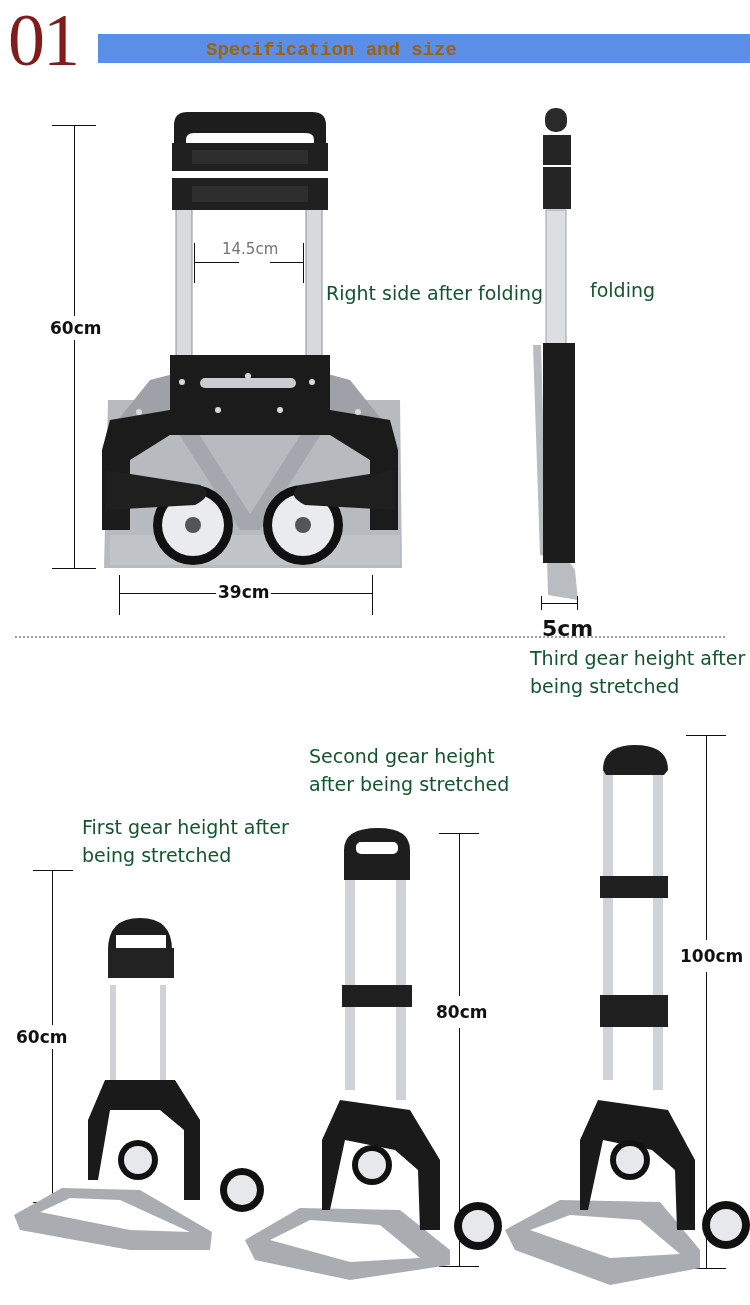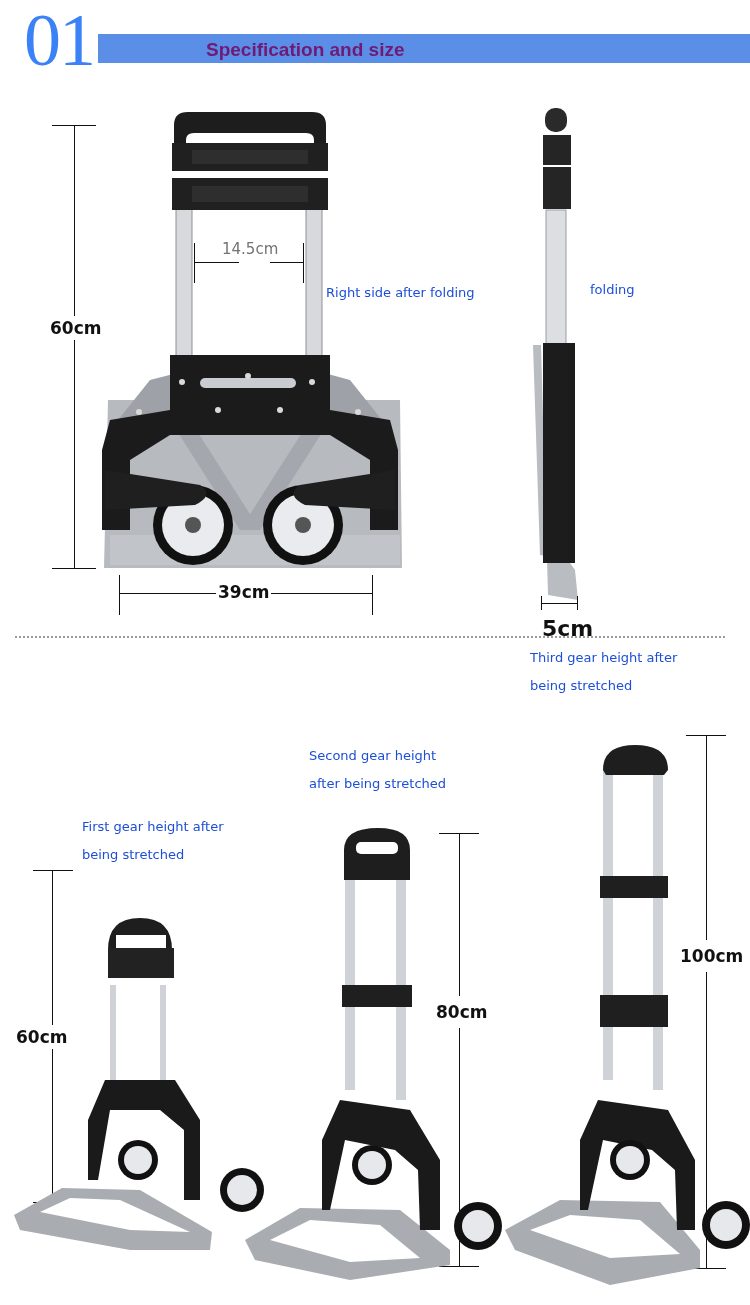--- a/index.html
+++ b/index.html
@@ -1,21 +1,21 @@
 <!DOCTYPE html>
 <html><head>
 <meta charset="utf-8">
 <style>
   * { box-sizing: border-box; margin: 0; padding: 0; }
   body { width: 750px; height: 1305px; background: #ffffff; position: relative; overflow: hidden; font-family: "DejaVu Sans", sans-serif; }
   .abs { position: absolute; }
-  .num { left: 24px; top: 0px; font-family: "Liberation Serif", serif; font-size: 74px; color: #3b82f6; line-height: 80px; letter-spacing: -2px; }
+  .num { left: 8px; top: 0px; font-family: "Liberation Serif", serif; font-size: 74px; color: #7f1d1d; line-height: 80px; letter-spacing: -2px; }
   .bar { left: 98px; top: 34px; width: 652px; height: 29px; background: #5b8ee6; }
-  .bar-title { left: 206px; top: 39px; font-family: Liberation Sans, sans-serif; font-size: 19px; font-weight: bold; color: #701a75; }
-  .blue-label { color: #1d4ed8; font-size: 13px; line-height: 28px; font-family: "DejaVu Sans", sans-serif; }
+  .bar-title { left: 206px; top: 39px; font-family: Liberation Mono, monospace; font-size: 19px; font-weight: bold; color: #a16207; }
+  .blue-label { color: #14532d; font-size: 19px; line-height: 28px; font-family: "DejaVu Sans", sans-serif; }
   .dim { color: #111; font-size: 17px; font-family: "DejaVu Sans", sans-serif; background: #fff; font-weight: bold; }
   .line { background: #111; }
   .sep { left: 15px; top: 636px; width: 710px; height: 0; border-top: 2px dotted #9a9a9a; }
   svg { position: absolute; overflow: visible; }
 </style>
 </head>
 <body>
 
 <div class="abs num">01</div>
 <div class="abs bar"></div>

